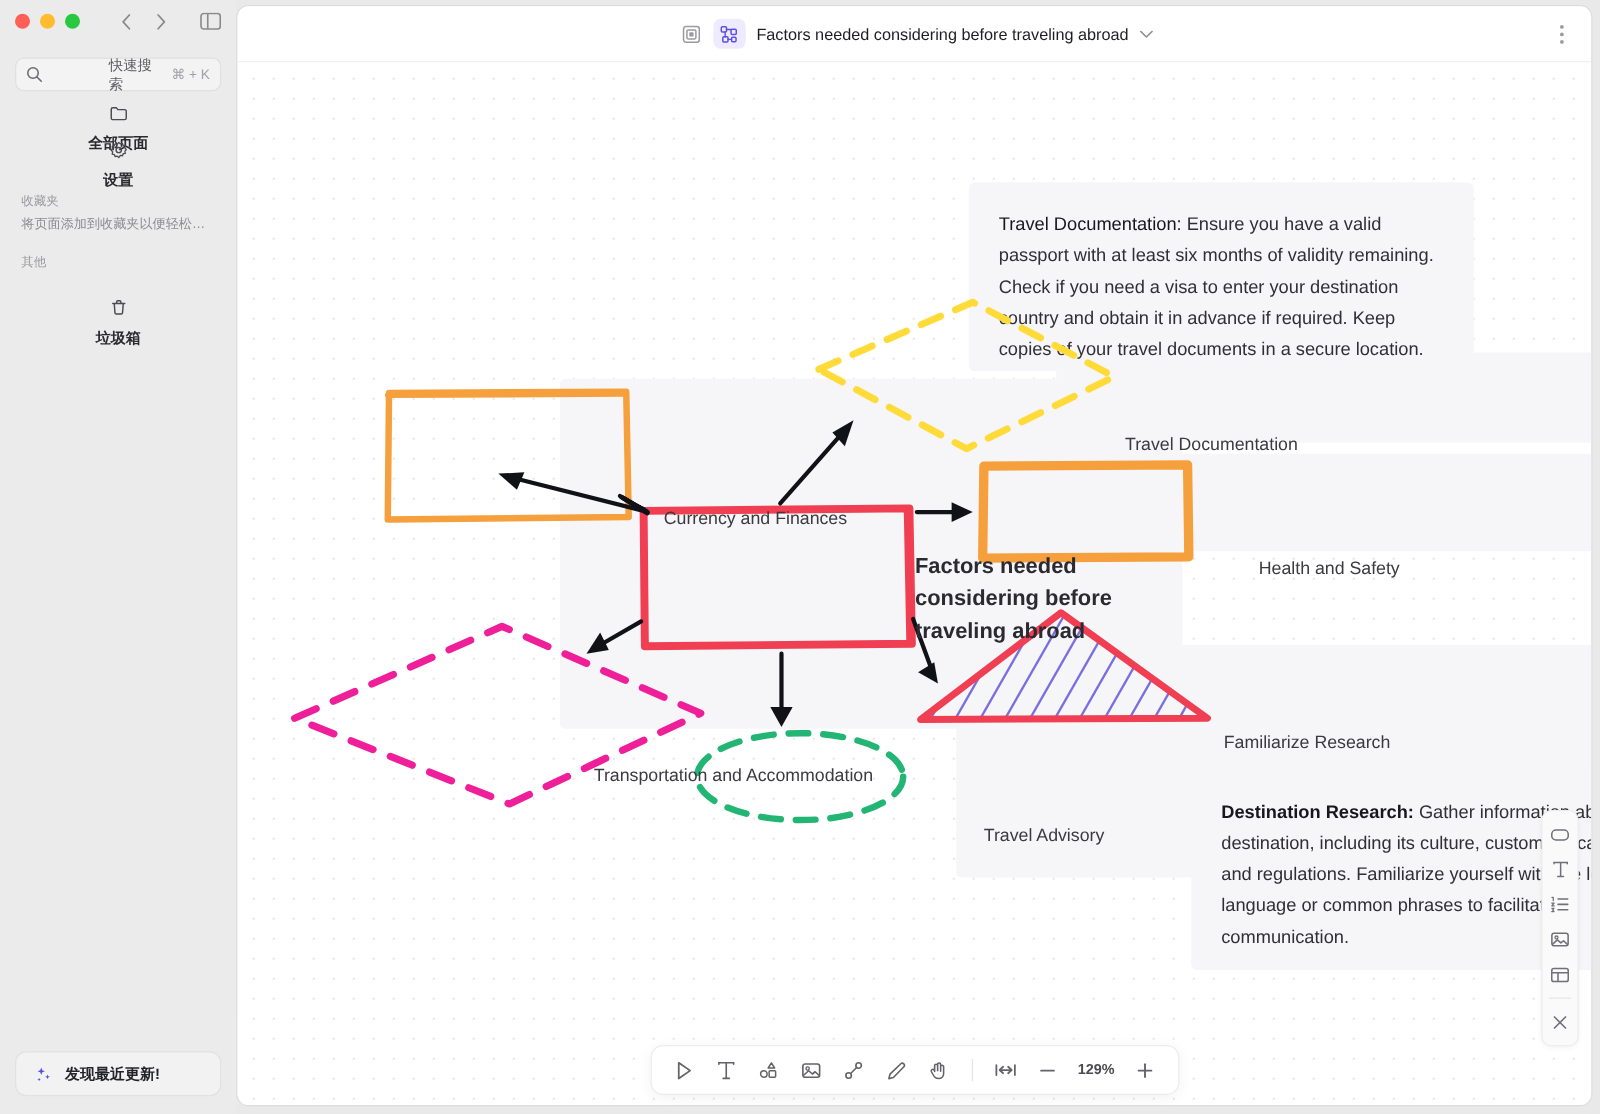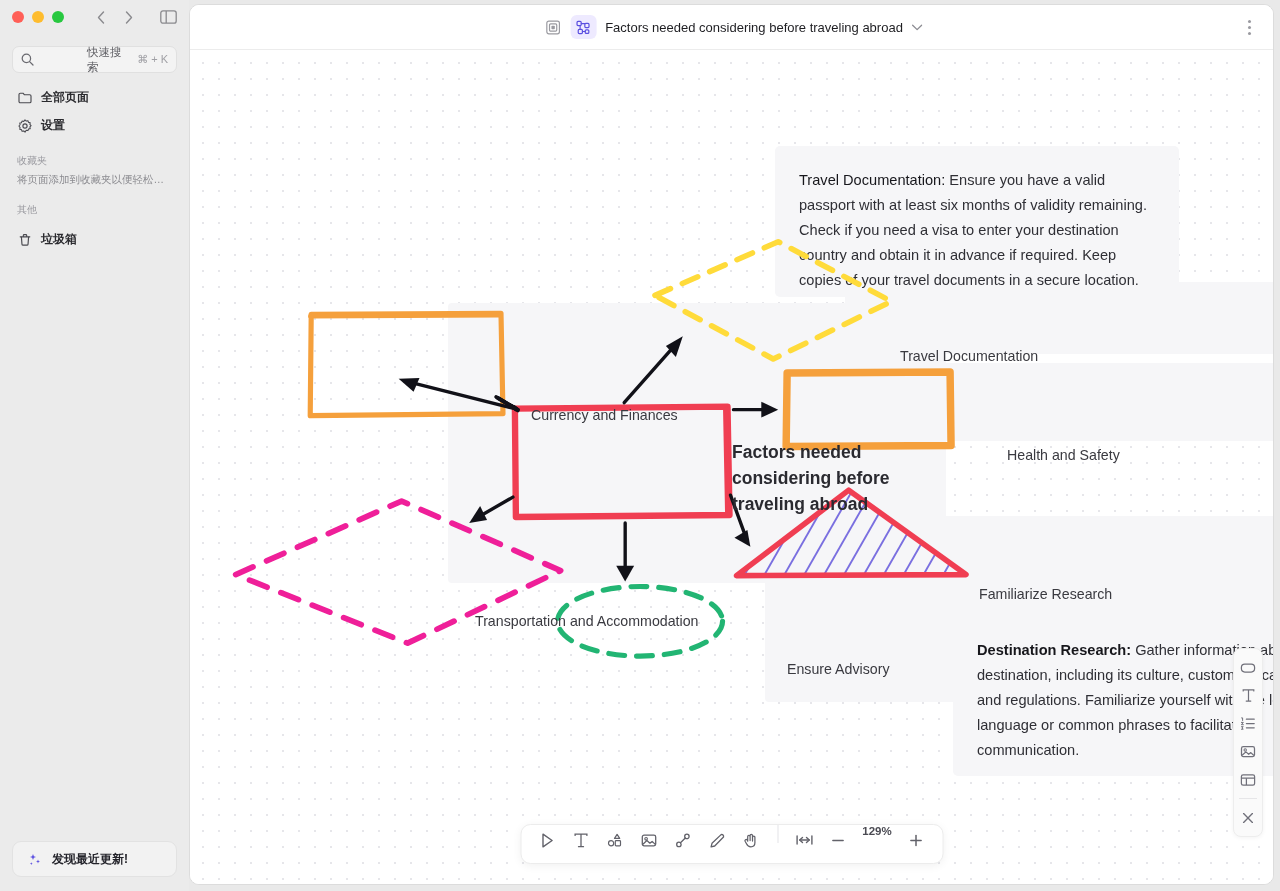--- a/index.html
+++ b/index.html
@@ -63,21 +63,21 @@
     display: flex; align-items: center;
     padding: 0 8px; gap: 7px;
   }
   .search-ph { font-size: 11.5px; color: #5d5d62; flex: 1; margin-left: 46px; }
   .search-kbd { font-size: 11px; color: #a0a0a5; }
 
   .nav-list { margin-top: 12px; padding: 0 12px; display: flex; flex-direction: column; gap: 3px; }
   .nav-item {
     height: 25px; display: flex; align-items: center; gap: 9px;
     padding: 0 5px; border-radius: 6px;
-    font-size: 12px; color: #2b2b2f; font-weight: 600;
+    font-size: 12px; color: #2b2b2f; font-weight: 600; flex-direction: column;
   }
   .nav-item .ico { width: 15px; height: 15px; color: #4a4a50; display:flex; align-items:center; justify-content:center; }
 
   .sec-label { font-size: 10px; color: #9a9aa0; padding: 0 17px; margin-top: 16px; margin-bottom: 4px; }
   .sec-hint { font-size: 10.5px; color: #8b8b90; padding: 0 17px; line-height: 15px; }
 
   .sb-bottom { margin-top: auto; padding: 0 12px 14px 12px; display: flex; flex-direction: column; gap: 9px; }
   .sb-btn {
     height: 36px; border-radius: 9px;
     background: #f2f2f2; border: 1px solid #e2e2e2;
@@ -160,27 +160,27 @@
   .center-label {
     position: absolute;
     font-size: 17.5px;
     font-weight: 700;
     line-height: 26px;
     color: #2a2a30;
   }
 
   
   .toolbar {
-    position: absolute; left: 50%; bottom: 20px; transform: translateX(-50%);
+    position: absolute; left: 50%; bottom: 8px; transform: translateX(-50%);
     height: 40px;
     background: #ffffff;
     border: 1px solid #ececec;
     border-radius: 10px;
     box-shadow: 0 2px 10px rgba(0,0,0,.06);
-    display: flex; 
+    display: flex; align-items: center;
     padding: 0 10px; gap: 2px; margin-top: 40px;
   }
   .tb-btn {
     width: 32px; height: 30px; border-radius: 6px;
     display: flex; align-items: center; justify-content: center;
     color: #62626a;
   }
   .tb-sep { width: 1px; height: 18px; background: #e4e4e8; margin: 0 8px; }
   .tb-zoom { font-size: 11.5px; font-weight: 700; color: #4a4a52; width: 42px; text-align: center; }
 
@@ -261,21 +261,21 @@
           </svg>
         </span>
         <span>设置</span>
       </div>
     </div>
 
     <div class="sec-label">收藏夹</div>
     <div class="sec-hint">将页面添加到收藏夹以便轻松…</div>
 
     <div class="sec-label">其他</div>
-    <div class="nav-list" style="margin-top:6px">
+    <div class="nav-list" style="margin-top:18px">
       <div class="nav-item">
         <span class="ico">
           <svg width="14" height="14" viewBox="0 0 14 14" fill="none">
             <path d="M2.2 3.8h9.6M5.3 3.8V2.5c0-.5.4-.9.9-.9h1.6c.5 0 .9.4.9.9v1.3" stroke="currentColor" stroke-width="1.15" stroke-linecap="round"></path>
             <path d="M3.4 3.8l.55 7.3c.04.6.5 1.05 1.1 1.05h3.9c.6 0 1.06-.45 1.1-1.05l.55-7.3" stroke="currentColor" stroke-width="1.15" stroke-linejoin="round"></path>
           </svg>
         </span>
         <span>垃圾箱</span>
       </div>
     </div>
@@ -445,21 +445,21 @@
             <polygon points="438,535 429,519 447,519" stroke="none"></polygon>
           </g>
         </g>
       </svg>
 
       <div class="shape-label" style="left:341px;top:357px;">Currency and Finances</div>
       <div class="shape-label" style="left:710px;top:298px;">Travel Documentation</div>
       <div class="shape-label" style="left:817px;top:397px;">Health and Safety</div>
       <div class="shape-label" style="left:789px;top:536px;">Familiarize Research</div>
       <div class="shape-label" style="left:285px;top:563px;">Transportation and Accommodation</div>
-      <div class="shape-label" style="left:597px;top:611px;">Ensure Advisory</div>
+      <div class="shape-label" style="left:597px;top:611px;">Travel Advisory</div>
 
       <div class="center-label" style="left:542px;top:389px;width:175px;">
         <span>Factors needed considering before traveling abroad</span>
       </div>
 
       <div class="toolbar">
         <div class="tb-btn">
           <span style="display:flex">
             <svg width="17" height="17" viewBox="0 0 17 17" fill="none">
                 <path d="M4.5 2.2 L13.6 8.5 L4.5 14.8 Z" stroke="currentColor" stroke-width="1.4" stroke-linejoin="round"></path>

